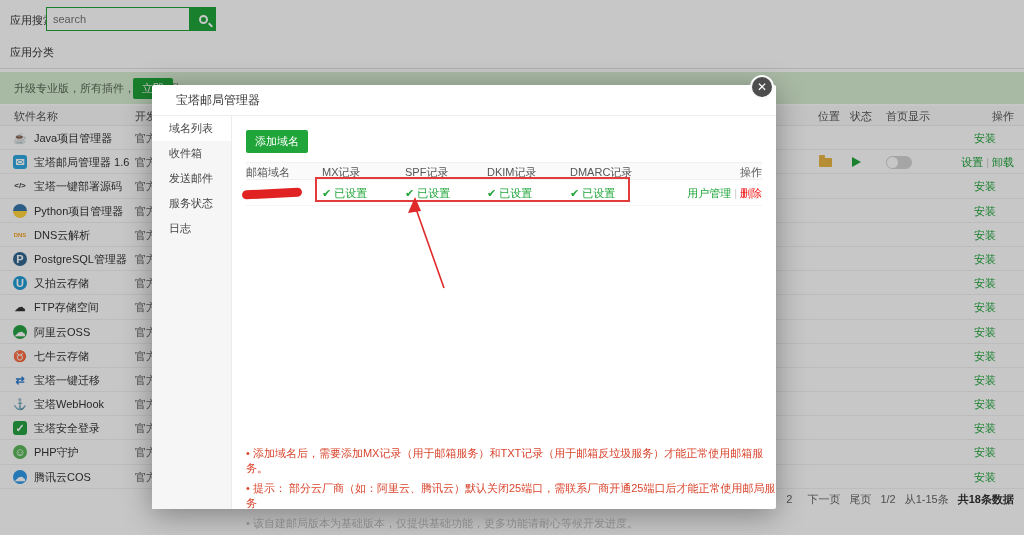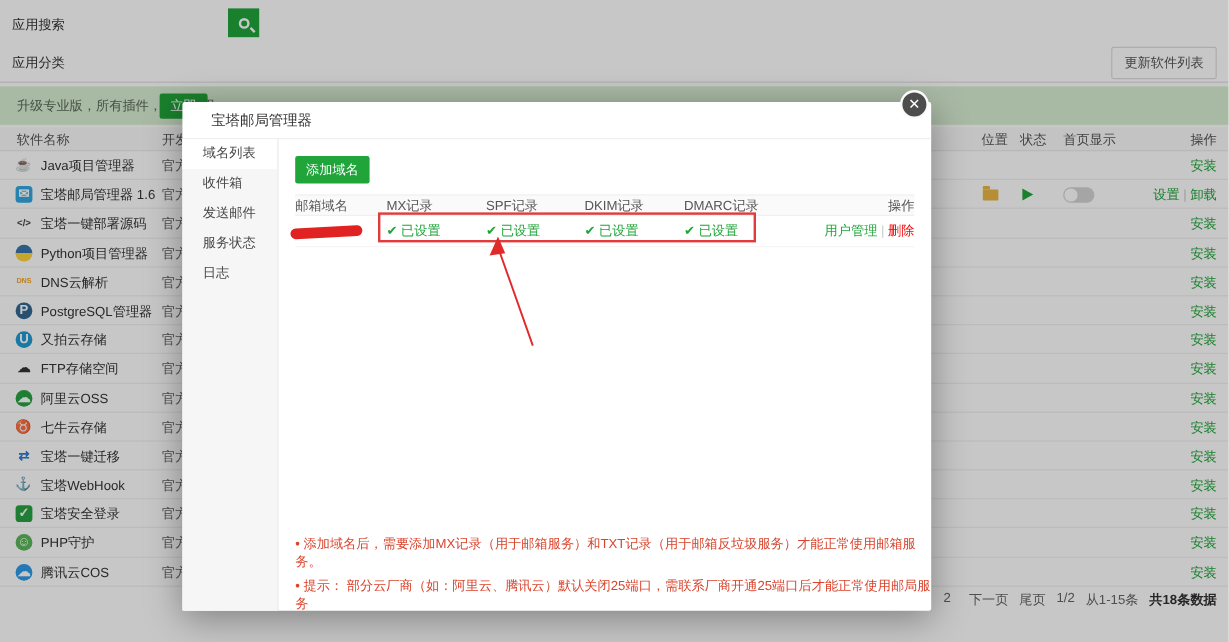--- a/index.html
+++ b/index.html
@@ -40,21 +40,21 @@
   #sw-head span { position:absolute; top:3px; }
   .hc-name { left:14px; } .hc-dev { left:135px; } .hc-loc { left:818px; }
   .hc-stat { left:850px; } .hc-home { left:886px; } .hc-act { right:10px; }
 
   #sw-rows { position:absolute; left:0; right:0; top:126px; }
   .sw-row { position:relative; height:24.2px; border-bottom:1px solid #f1f1f1; font-size:11px; }
   .sw-icon { position:absolute; left:13px; top:5px; width:14px; height:14px; line-height:14px;
              text-align:center; border-radius:3px; font-weight:bold; overflow:hidden; }
   .sw-name { position:absolute; left:34px; top:5px; color:#333; cursor:pointer; }
   .sw-dev { position:absolute; left:135px; top:5px; color:#666; }
-  .sw-install { position:absolute; right:10px; top:5px; color:#20a53a; cursor:pointer;text-align:center; }
+  .sw-install { position:absolute; right:28px; top:5px; color:#20a53a; cursor:pointer;text-align:center; }
   .folder { position:absolute; left:819px; top:8px; width:13px; height:9px; background:#e8b644;
             border-radius:1px; cursor:pointer; }
   .folder::before { content:''; position:absolute; top:-3px; left:0; width:6px; height:3px;
                     background:#e8b644; border-radius:1px 1px 0 0; }
   .play { position:absolute; left:852px; top:7px; width:0; height:0; border-left:9px solid #20a53a;
           border-top:5px solid transparent; border-bottom:5px solid transparent; cursor:pointer; }
   .toggle { position:absolute; left:886px; top:6px; width:26px; height:13px; border-radius:7px;
             background:#d4d4d4; cursor:pointer; }
   .knob { position:absolute; left:1px; top:1px; width:11px; height:11px; border-radius:50%; background:#fff; }
   .manage-links { position:absolute; right:10px; top:5px; }
@@ -110,26 +110,26 @@
   .note-line { margin-bottom:5px; }
   .note-red { color:#d9442c; }
   .note-gray { color:#888; }
 </style>
 </head>
 <body>
 
 <div class="screen">
 
   <span class="lbl" id="search-label">应用搜索</span>
+  <input id="search-input" placeholder="search" style="">
   <button id="search-btn">
     <span class="mag"></span>
   </button>
 
   <span class="lbl" id="category-label">应用分类</span>
-  <button id="update-btn">更新软件列表</button>
   <div id="topline"></div>
 
   <div id="banner">
     <span id="banner-text">升级专业版，所有插件，免费使用。</span>
     <button id="upgrade-btn">立即</button>
   </div>
 
   <div id="sw-head">
     <span class="hc-name">软件名称</span>
     <span class="hc-dev">开发商</span>
@@ -289,17 +289,18 @@
 
         <div id="red-rect"></div>
         <svg id="arrow-svg" viewBox="0 0 70 100">
           <line x1="47" y1="92" x2="18" y2="10" stroke="#e02a2a" stroke-width="1.6"></line>
           <polygon points="11,17 18,1 24,15" fill="#e02a2a"></polygon>
         </svg>
 
         <div id="notes">
             <div class="note-line note-red">• 添加域名后，需要添加MX记录（用于邮箱服务）和TXT记录（用于邮箱反垃圾服务）才能正常使用邮箱服务。</div>
             <div class="note-line note-red">• 提示： 部分云厂商（如：阿里云、腾讯云）默认关闭25端口，需联系厂商开通25端口后才能正常使用邮局服务</div>
+            <div class="note-line note-gray">• 该自建邮局版本为基础版本，仅提供基础功能，更多功能请耐心等候开发进度。</div>
           </div>
       </div>
     </div>
   </div>
 </div>
 
 </body></html>

